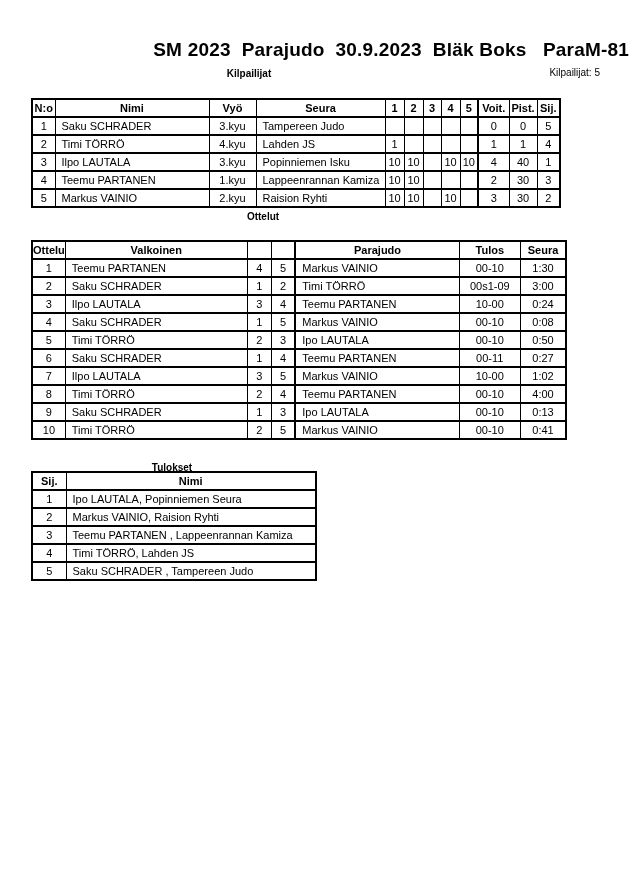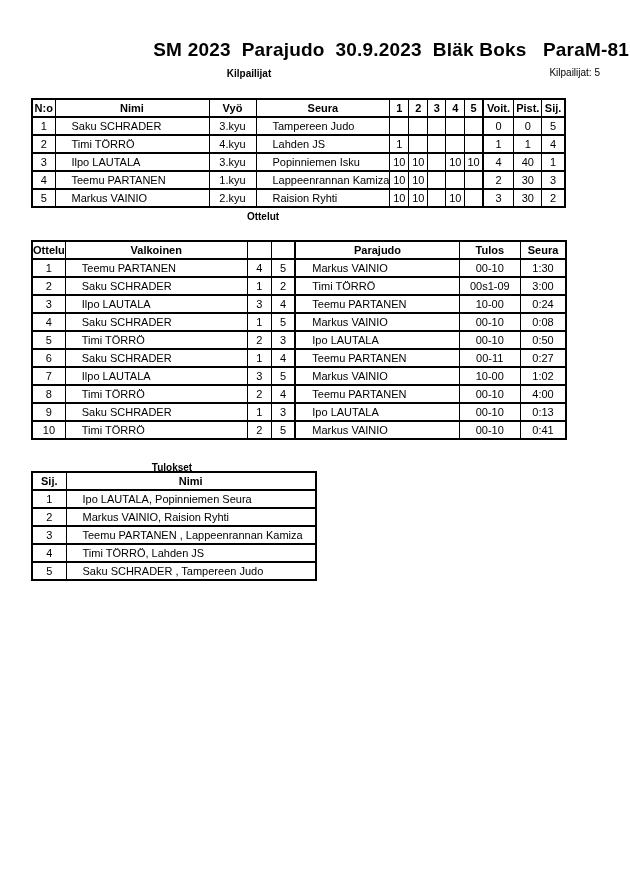--- a/index.html
+++ b/index.html
@@ -39,21 +39,21 @@
 
   th, td {
     border-left:1px solid #000; border-right:1px solid #000;
     border-top:2px solid #000; border-bottom:2px solid #000;
     height:16px; line-height:16px;
     font-size:11px; padding:0;
     white-space:nowrap; overflow:visible;
   }
   th { font-weight:bold; text-align:center; }
   td.al-c { text-align:center; }
-  td.al-l { text-align:left; padding-left:16px; }
+  td.al-l { text-align:left; padding-left:6px; }
   .thick-left { border-left:2px solid #000 !important; }
 </style>
 </head>
 <body>
 
 <div class="page-title">SM 2023  Parajudo  30.9.2023  Bläk Boks   ParaM-81</div>
 
 <div class="count-label">Kilpailijat: 5</div>
 
 <div class="section-title" id="title-kilpailijat">Kilpailijat</div>

